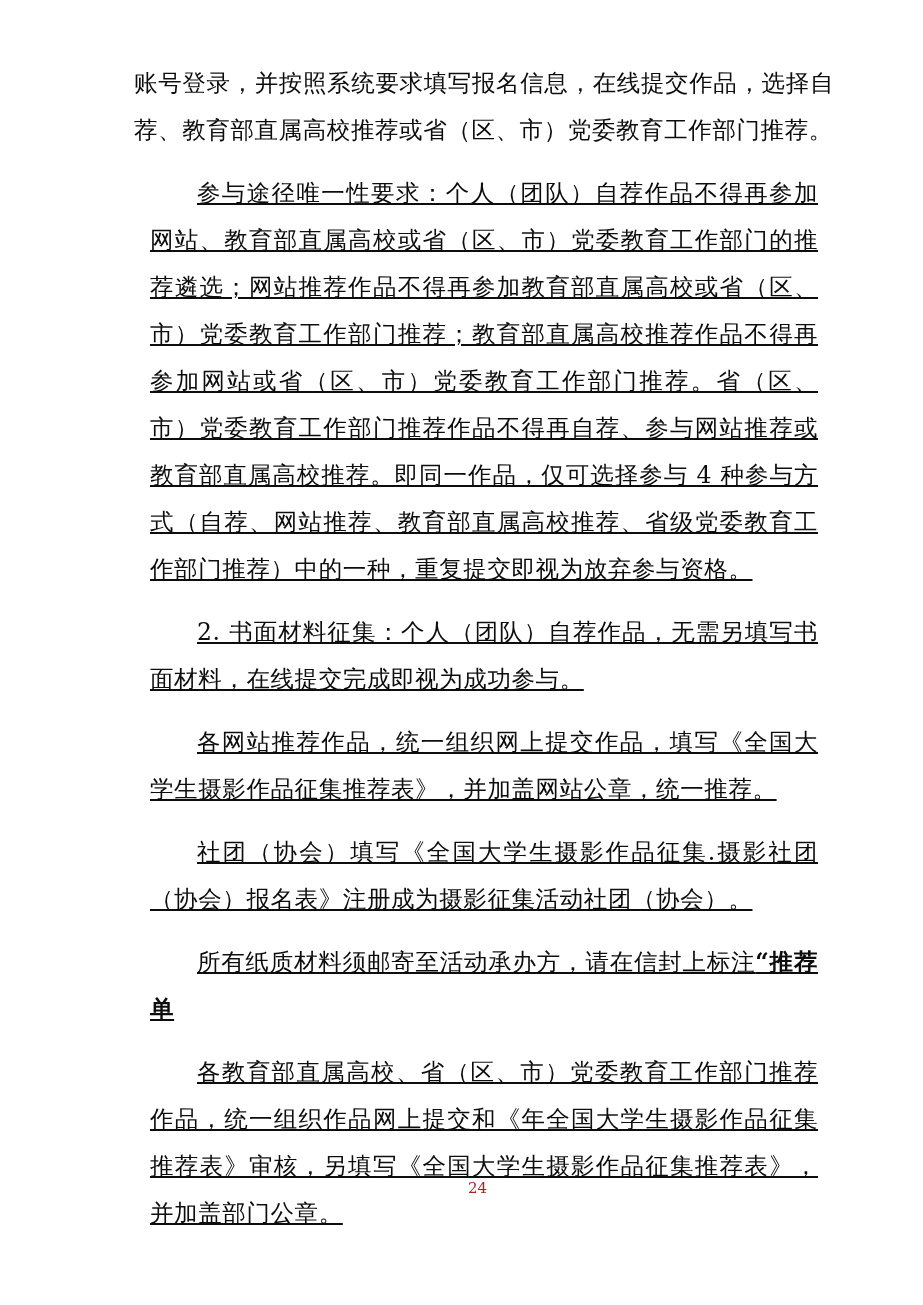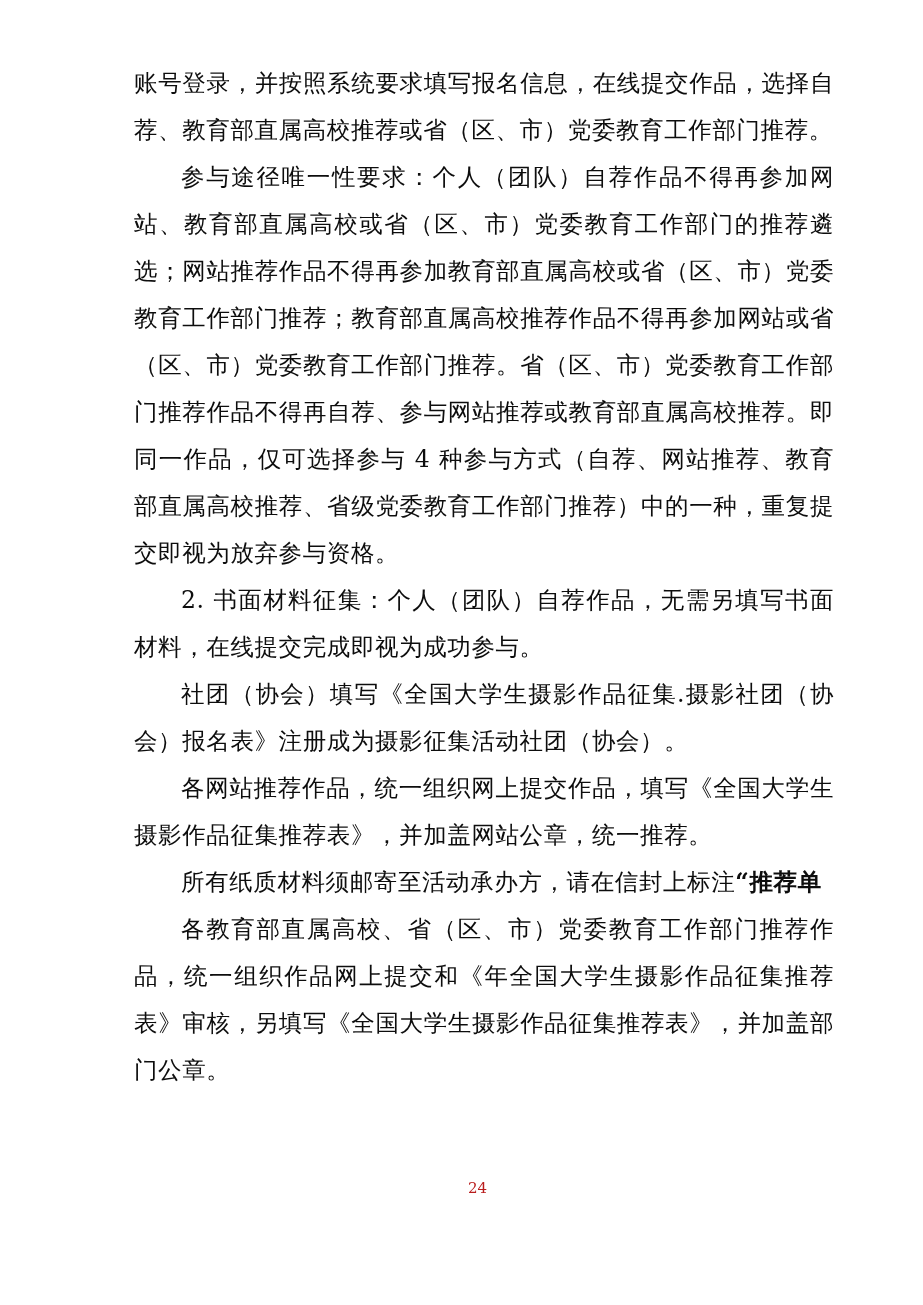--- a/index.html
+++ b/index.html
@@ -28,22 +28,23 @@
     line-height: 47px;
     text-align: justify;
     text-justify: inter-ideograph;
     letter-spacing: 0.6px;
   }
   p.para {
     margin: 0;
     text-indent: 0;
   }
   p.indent {
-    margin: 0;
+    margin: 16px;
     text-indent: 47px;
+    text-decoration: underline;
   }
   .bold {
     font-weight: 700;
   }
   .page-number {
     position: absolute;
     left: 0;
     right: 0;
     bottom: 108px;
     text-align: center;
@@ -57,23 +58,23 @@
 
 <div class="page">
   <div class="body-text">
 
     <p class="para">账号登录，并按照系统要求填写报名信息，在线提交作品，选择自荐、教育部直属高校推荐或省（区、市）党委教育工作部门推荐。</p>
 
     <p class="indent">参与途径唯一性要求：个人（团队）自荐作品不得再参加网站、教育部直属高校或省（区、市）党委教育工作部门的推荐遴选；网站推荐作品不得再参加教育部直属高校或省（区、市）党委教育工作部门推荐；教育部直属高校推荐作品不得再参加网站或省（区、市）党委教育工作部门推荐。省（区、市）党委教育工作部门推荐作品不得再自荐、参与网站推荐或教育部直属高校推荐。即同一作品，仅可选择参与 4 种参与方式（自荐、网站推荐、教育部直属高校推荐、省级党委教育工作部门推荐）中的一种，重复提交即视为放弃参与资格。</p>
 
     <p class="indent">2. 书面材料征集：个人（团队）自荐作品，无需另填写书面材料，在线提交完成即视为成功参与。</p>
 
+    <p class="indent">各网站推荐作品，统一组织网上提交作品，填写《全国大学生摄影作品征集推荐表》，并加盖网站公章，统一推荐。</p>
+
     <p class="indent">社团（协会）填写《全国大学生摄影作品征集.摄影社团（协会）报名表》注册成为摄影征集活动社团（协会）。</p>
-
-    <p class="indent">各网站推荐作品，统一组织网上提交作品，填写《全国大学生摄影作品征集推荐表》，并加盖网站公章，统一推荐。</p>
 
     <p class="indent"><span>所有纸质材料须邮寄至活动承办方，请在信封上标注</span><span class="bold">“推荐单</span></p>
 
     <p class="indent">各教育部直属高校、省（区、市）党委教育工作部门推荐作品，统一组织作品网上提交和《年全国大学生摄影作品征集推荐表》审核，另填写《全国大学生摄影作品征集推荐表》，并加盖部门公章。</p>
 
   </div>
   <div class="page-number">24</div>
 </div>
 
 </body></html>

